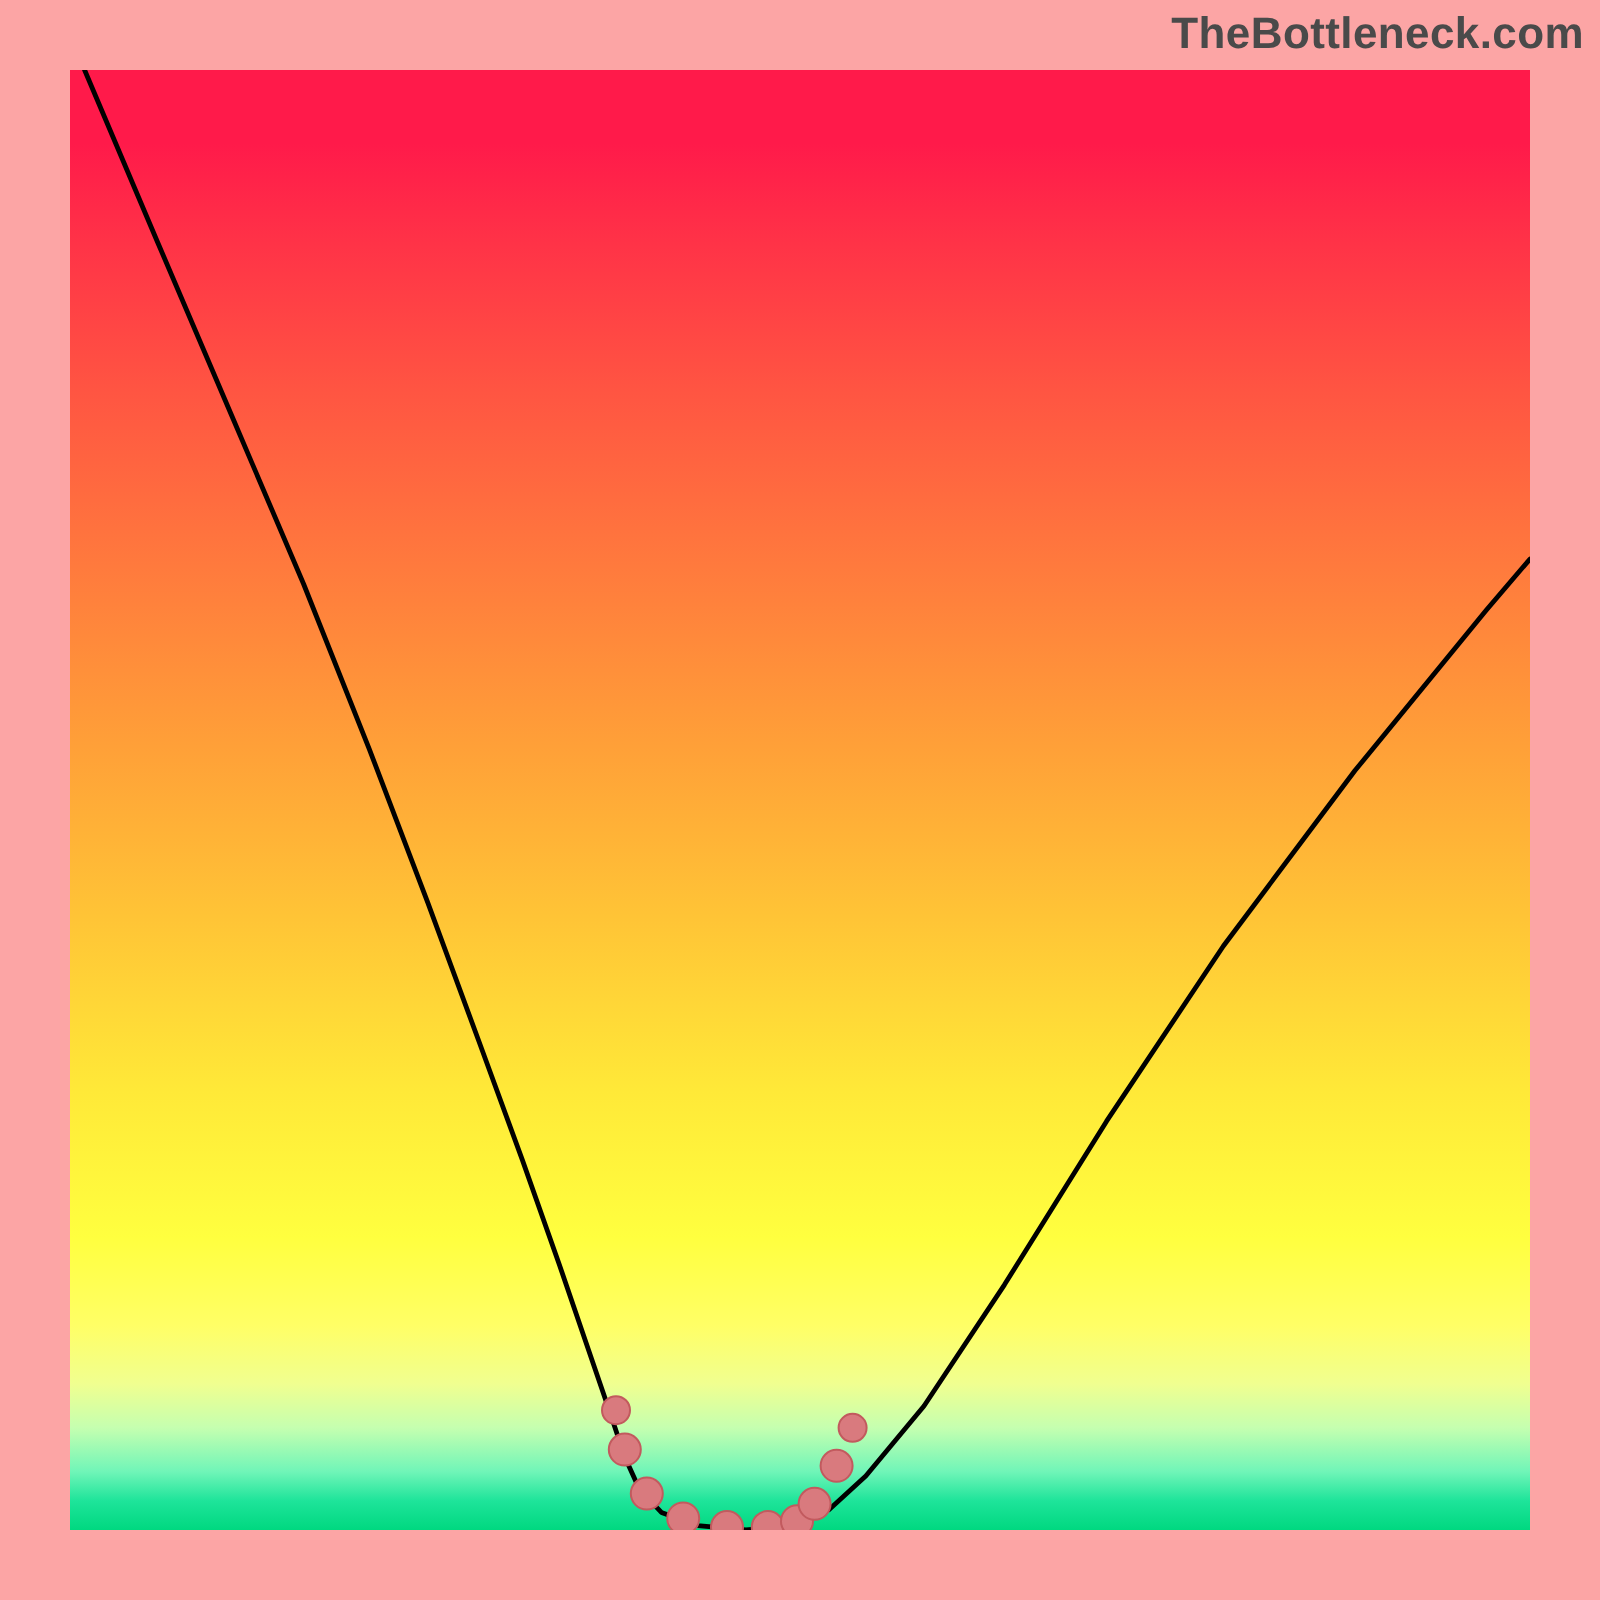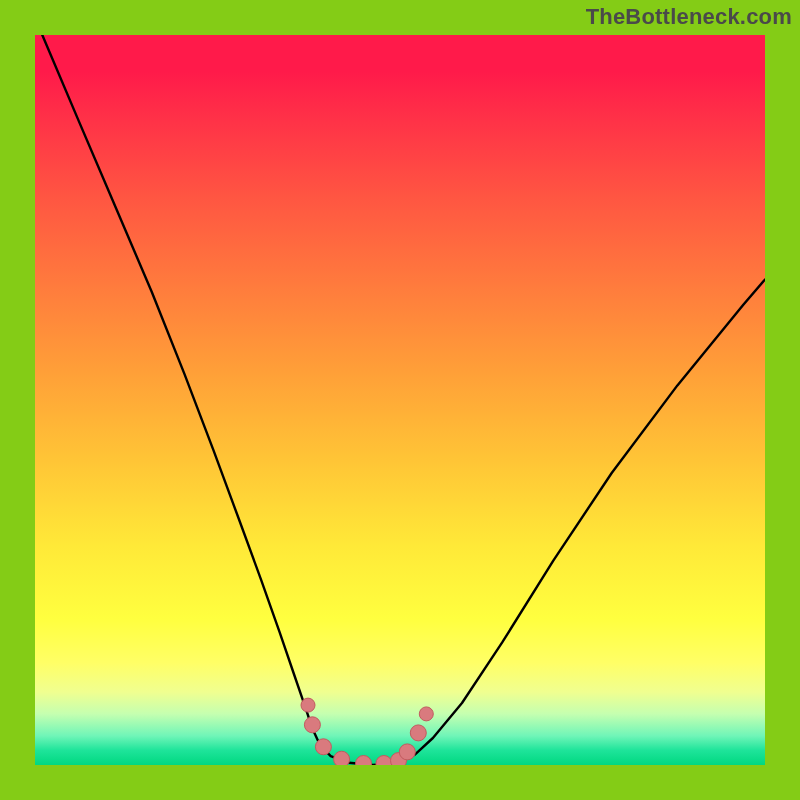--- a/index.html
+++ b/index.html
@@ -10,21 +10,21 @@
     background: #000;
     overflow: hidden;
     font-family: Arial, Helvetica, sans-serif;
   }
   .frame {
     position: absolute;
     left: 0;
     top: 0;
     width: 800px;
     height: 800px;
-    background: #84cc16;
+    background: #fca5a5;
   }
   .plot-area {
     position: absolute;
     left: 35px;
     top: 35px;
     width: 730px;
     height: 730px;
     overflow: hidden;
   }
   .gradient {

